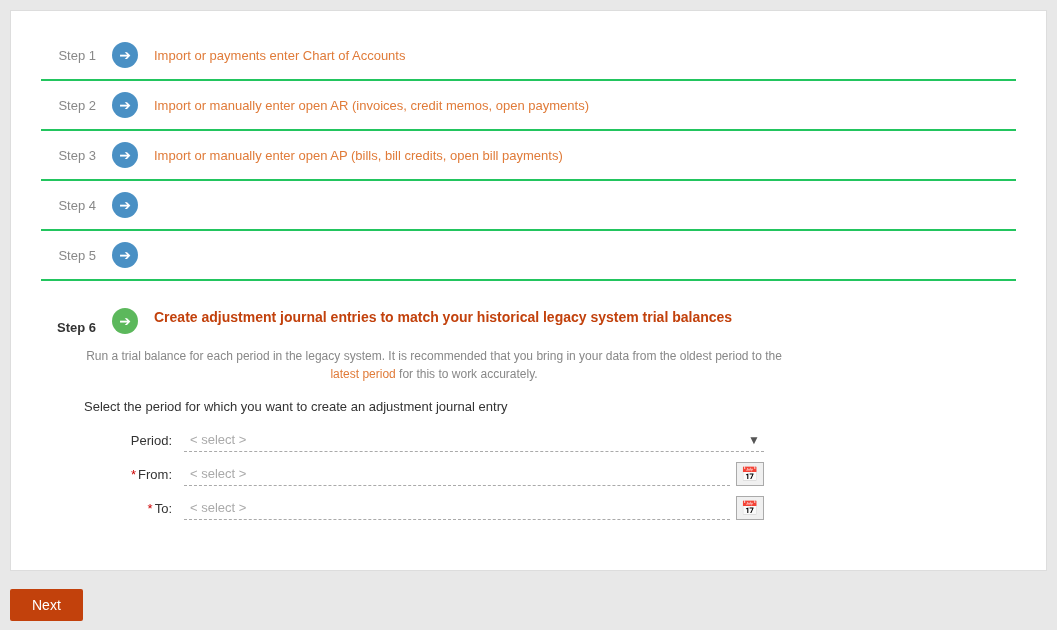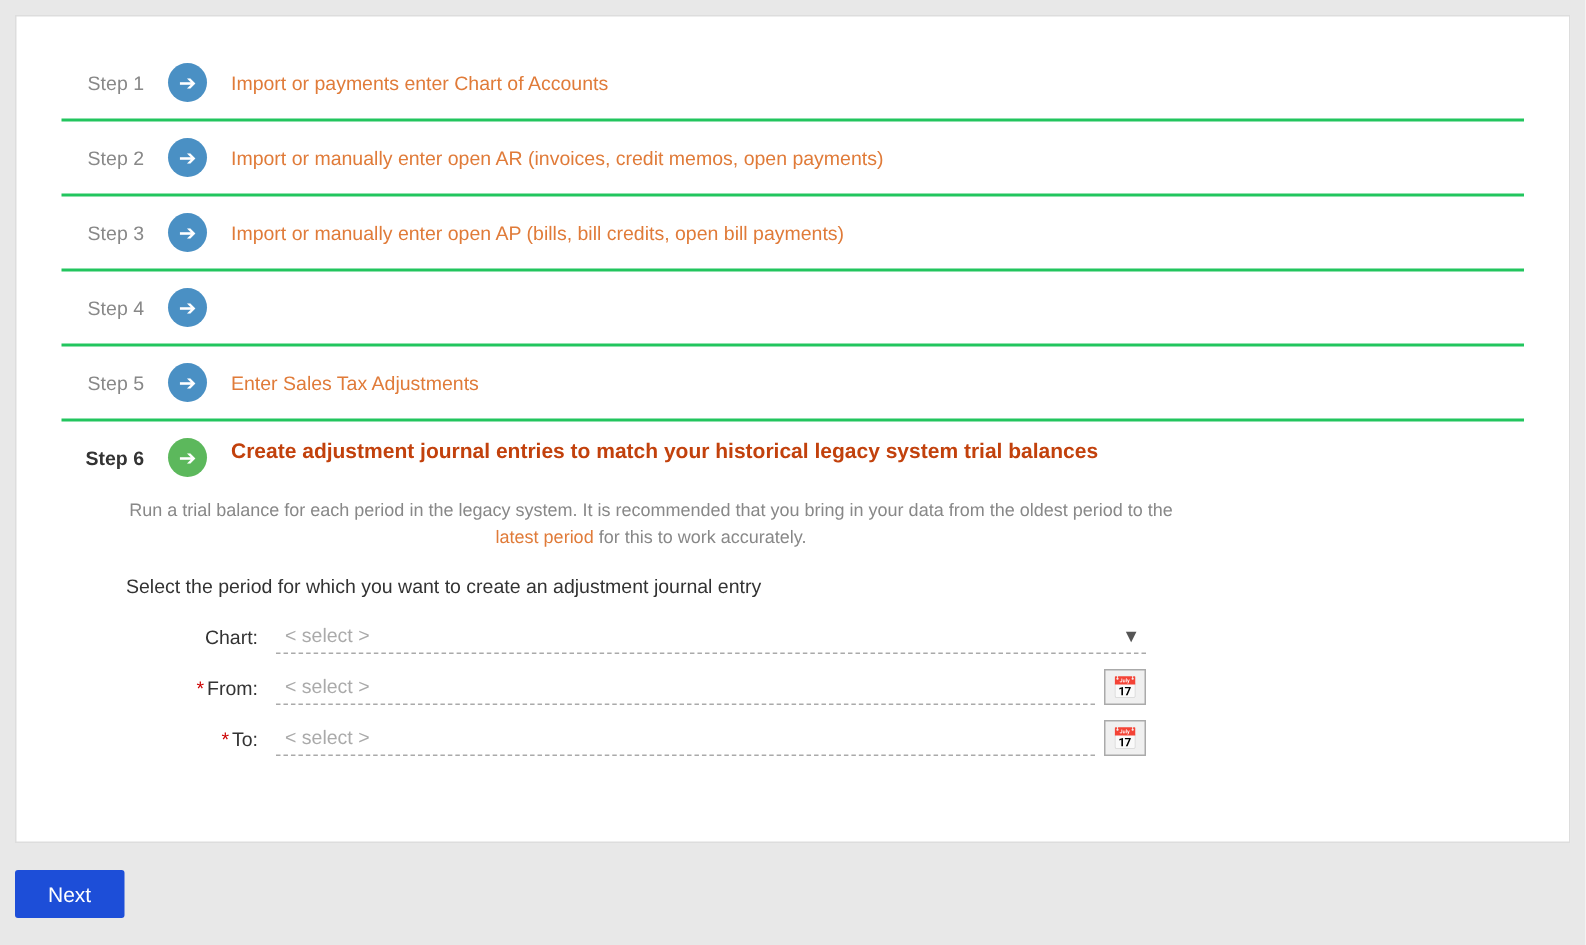--- a/index.html
+++ b/index.html
@@ -172,36 +172,37 @@
 
     .period-row .select-field {
       padding-right: 20px;
     }
 
     .bottom-bar {
       padding: 8px 0;
     }
 
     .next-button {
-      background: #1d4ed8;
+      background: #c2410c;
       color: #fff;
       border: none;
       padding: 8px 22px;
       font-size: 14px;
       cursor: pointer;
       border-radius: 2px;
     }
 
     .step6-block {
       padding: 10px 0;
     }
 
     .step6-top {
       display: flex;
-      align-items: center;
+      align-items: flex-end;
+      margin-top: 16px;
     }
   </style>
 </head>
 <body>
 
 <div class="main-card">
 
   <div id="steps-container">
       <div class="step-row">
         <div class="step-label">Step 1</div>
@@ -228,21 +229,20 @@
         <div class="step-label">Step 4</div>
         <div class="step-icon">
           <div class="arrow-circle blue">➔</div>
         </div>
       </div>
       <div class="step-row">
         <div class="step-label">Step 5</div>
         <div class="step-icon">
           <div class="arrow-circle blue">➔</div>
         </div>
-        <div class="step-text">Enter Sales Tax Adjustments</div>
       </div>
     </div>
 
   <div class="step6-block">
     <div class="step6-top">
       <div class="step-label active">Step 6</div>
       <div class="step-icon">
         <div class="arrow-circle green">➔</div>
       </div>
       <div style="flex:1;">
@@ -250,21 +250,21 @@
       </div>
     </div>
     <div class="step6-content">
       <div class="step6-desc">
         <span>Run a trial balance for each period in the legacy system. It is recommended that you bring in your data from the oldest period to the </span><span class="highlight">latest period</span><span> for this to work accurately.</span>
       </div>
 
       <div class="select-section-title">Select the period for which you want to create an adjustment journal entry</div>
 
       <div class="form-row period-row">
-        <div class="form-label">Chart:</div>
+        <div class="form-label">Period:</div>
         <div class="select-wrapper">
           <select class="select-field">
             <option value="">&lt; select &gt;</option>
           </select>
           <span class="dropdown-arrow">▼</span>
         </div>
       </div>
 
       <div class="form-row">
         <div class="form-label">

